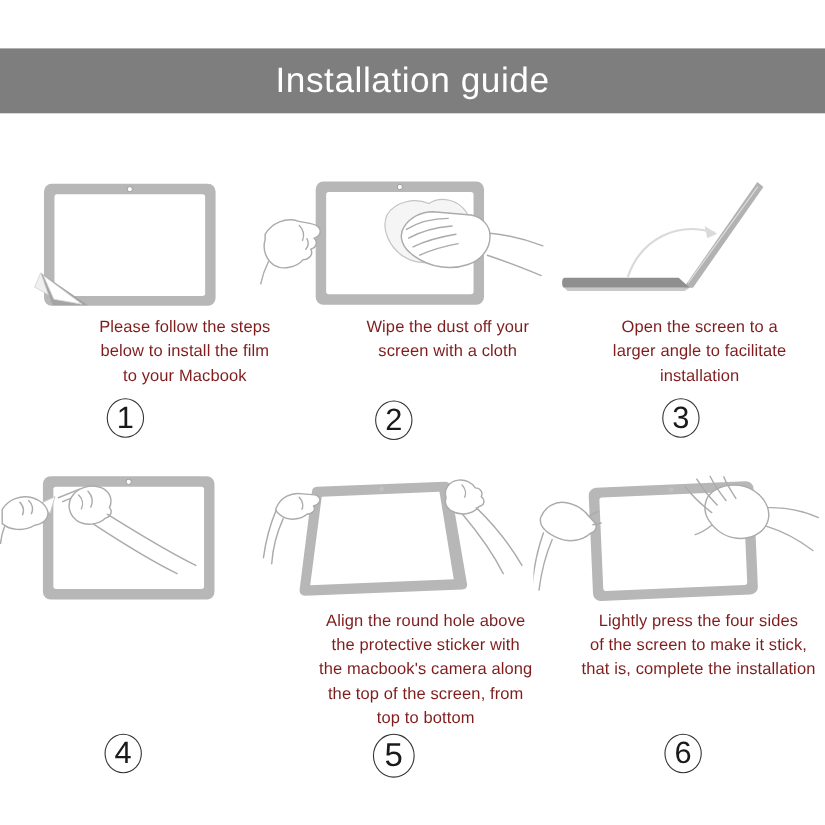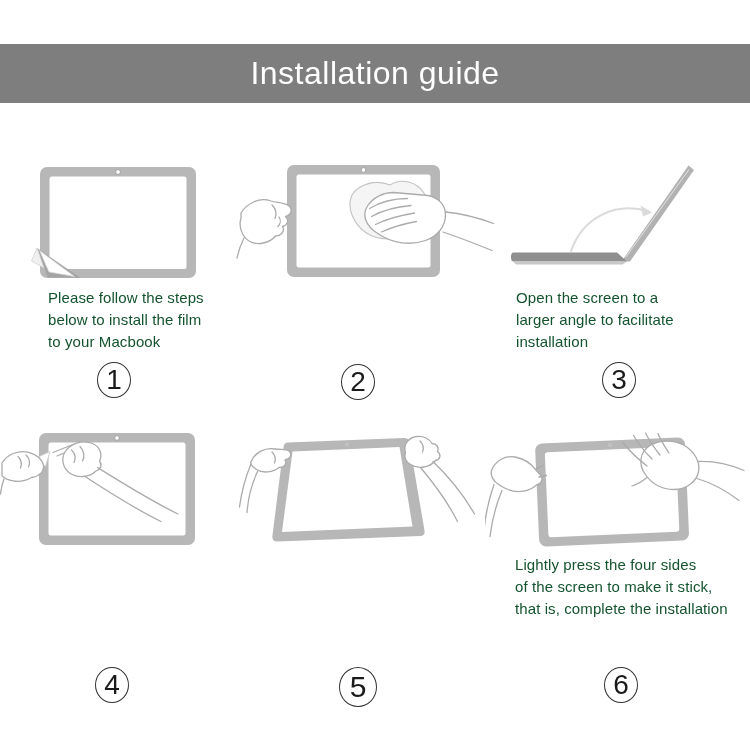--- a/index.html
+++ b/index.html
@@ -1,28 +1,28 @@
 <!DOCTYPE html>
 <html><head>
 <meta charset="utf-8">
 <style>
   html,body{margin:0;padding:0;background:#ffffff;}
   #canvas{
     position:relative;width:750px;height:750px;background:#ffffff;
-    font-family:"Liberation Sans", sans-serif;overflow:hidden;margin:0 auto;
+    font-family:"Liberation Sans", sans-serif;overflow:hidden;margin:0 auto;text-align:center;
   }
   .banner{
     position:absolute;left:0;top:44px;width:750px;height:59px;
     background:#7e7e7e;display:flex;align-items:center;justify-content:center;
   }
   .banner-title{
     margin:0;font-size:32px;font-weight:400;color:#ffffff;letter-spacing:0.5px;
   }
   .caption{
-    position:absolute;font-size:15px;line-height:22px;color:#14532d;
+    position:absolute;font-size:15px;line-height:22px;color:#7f1d1d;
     white-space:pre-line;letter-spacing:0.1px;width:240px;
   }
   .stepnum{
     position:absolute;width:34px;height:36px;border:1.5px solid #333333;
     border-radius:50%;display:flex;align-items:center;justify-content:center;
     font-size:28px;color:#1a1a1a;box-sizing:border-box;background:#ffffff;
   }
   .illus{position:absolute;}
   .lineart{stroke:#ababab;stroke-width:1.3;fill:none;stroke-linecap:round;stroke-linejoin:round;}
   .handfill{stroke:#ababab;stroke-width:1.3;fill:#ffffff;stroke-linecap:round;stroke-linejoin:round;}
@@ -157,23 +157,30 @@
       <path class="lineart" d="M536,469 L543.5,465"></path>
       <path class="lineart" d="M539,477 L546.5,475.5"></path>
       <path class="lineart" d="M494,484.5 C489,498.5 485.5,514.5 484,530.5"></path>
       <path class="lineart" d="M502,490.5 C496,504.5 492,520.5 490,536.5"></path>
     </g>
   </svg>
 
   <div class="caption" style="left:48px;top:287px">Please follow the steps
 below to install the film
 to your Macbook</div>
+  <div class="caption" style="left:287px;top:287px">Wipe the dust off your
+screen with a cloth</div>
   <div class="caption" style="left:516px;top:287px">Open the screen to a
 larger angle to facilitate
 installation</div>
+  <div class="caption" style="left:267px;top:554px">Align the round hole above
+the protective sticker with
+the macbook's camera along
+the top of the screen, from
+top to bottom</div>
   <div class="caption" style="left:515px;top:554px">Lightly press the four sides
 of the screen to make it stick,
 that is, complete the installation</div>
 
   <div class="stepnum" style="left:97px;top:362px">1</div>
   <div class="stepnum" style="left:341px;top:364px">2</div>
   <div class="stepnum" style="left:602px;top:362px">3</div>
   <div class="stepnum" style="left:95px;top:667px">4</div>
   <div class="stepnum" style="left:339px;top:667px;width:38px;height:40px;font-size:30px">5</div>
   <div class="stepnum" style="left:604px;top:667px">6</div>

